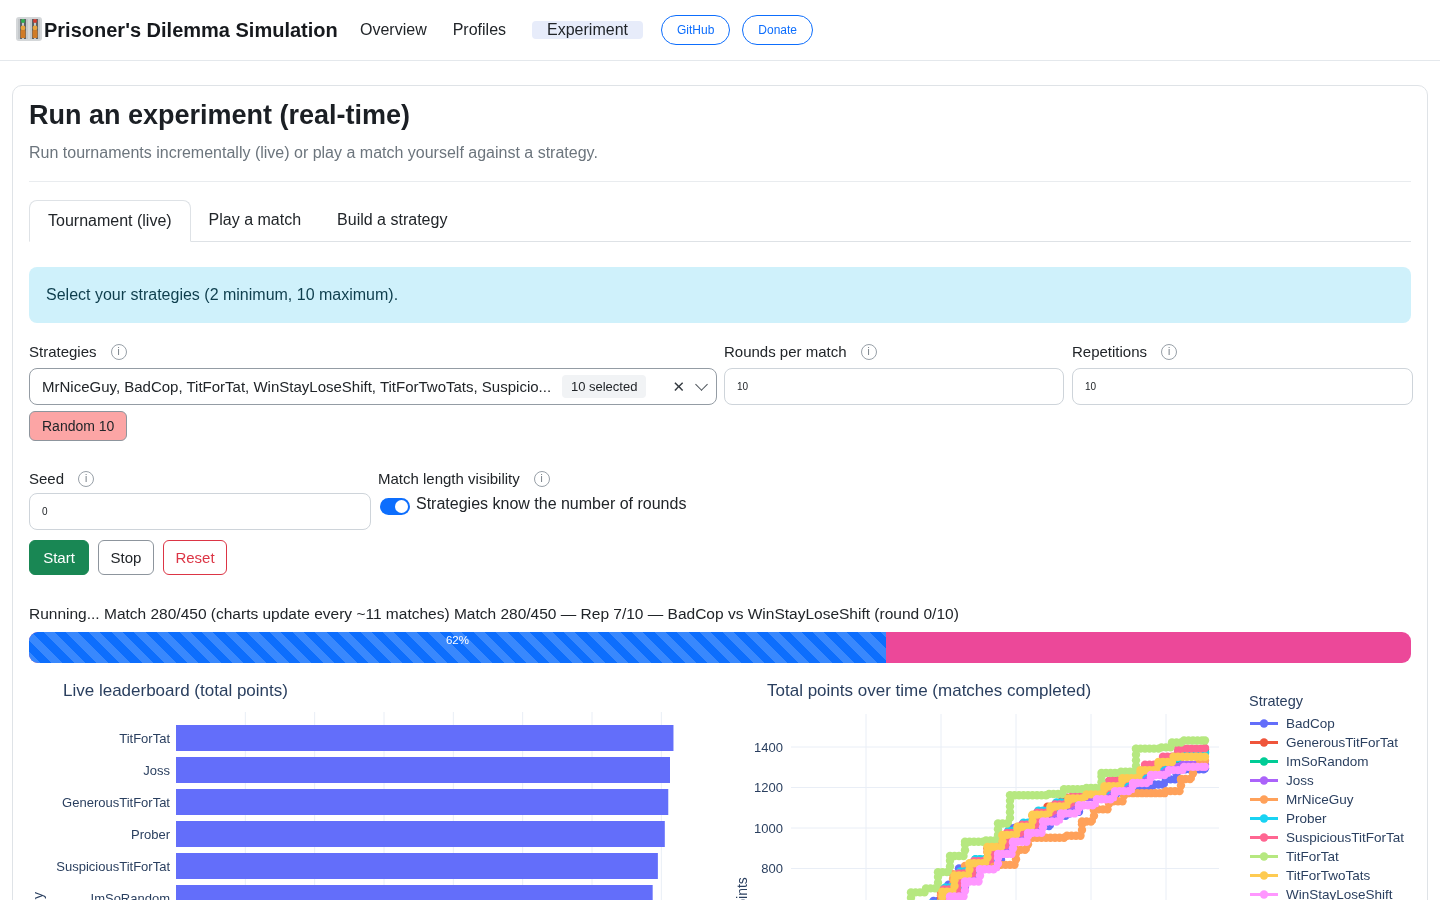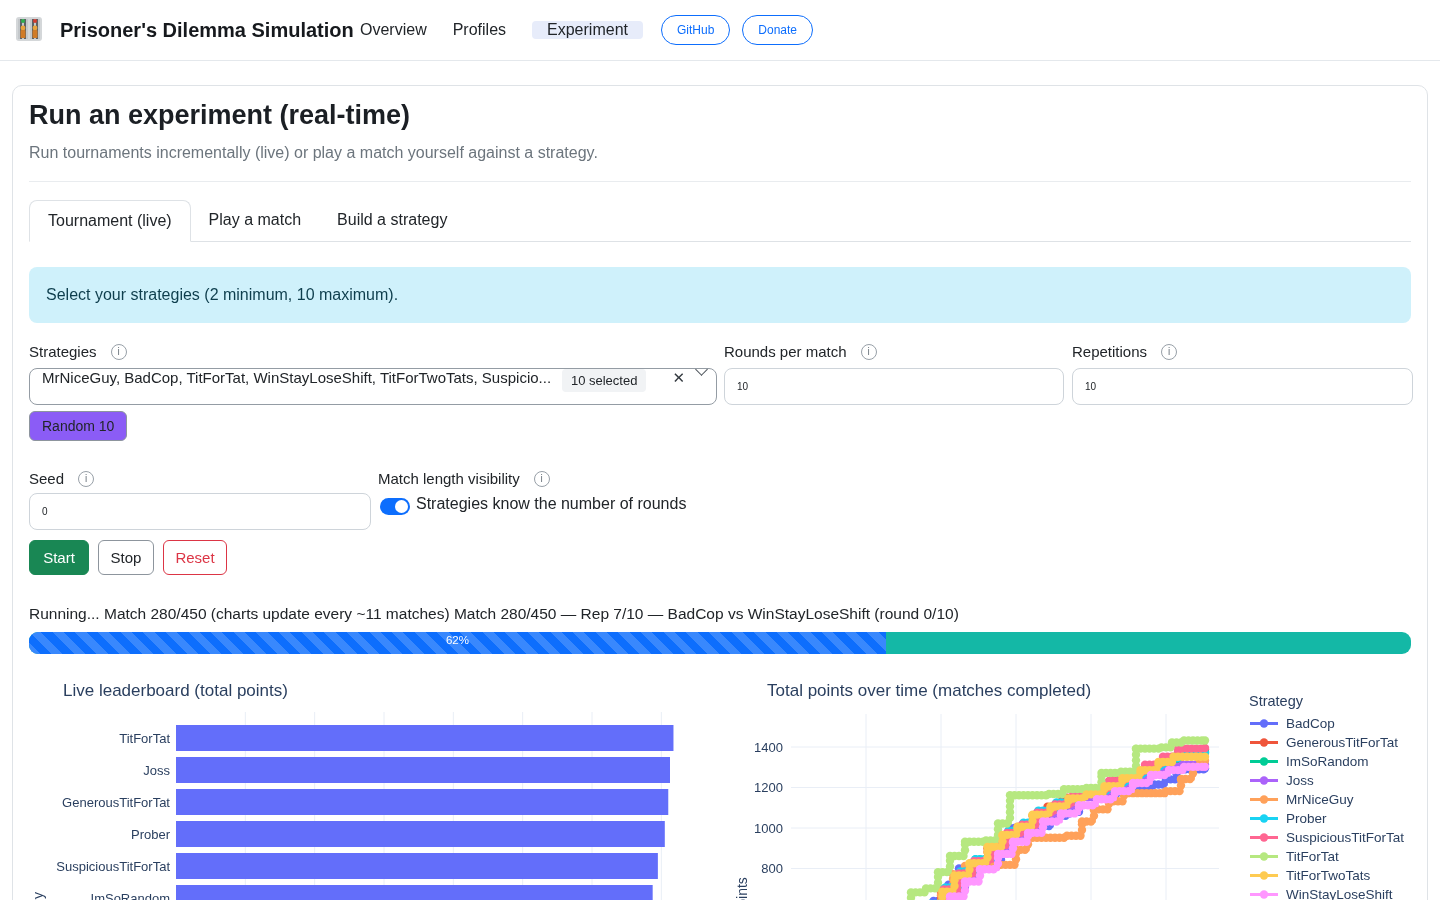--- a/index.html
+++ b/index.html
@@ -1,20 +1,20 @@
 <!DOCTYPE html>
 <html><head>
 <meta charset="utf-8">
 <style>
   html,body{margin:0;padding:0;background:#fff;}
   .page{position:relative;width:1440px;height:900px;overflow:hidden;background:#fff;
         font-family:"Liberation Sans",sans-serif;color:#212529;}
   
   .header{position:absolute;left:0;top:0;width:1440px;height:60px;background:#fff;border-bottom:1px solid #e4e8ec;}
-  .brand{position:absolute;left:60px;top:0;line-height:60px;font-size:20px;font-weight:700;color:#16191d;}
+  .brand{position:absolute;left:44px;top:0;line-height:60px;font-size:20px;font-weight:700;color:#16191d;}
   .logo{position:absolute;left:16px;top:16px;}
   .topnav{position:absolute;left:360px;top:0;height:60px;display:flex;align-items:center;}
   .navlink{font-size:16px;color:#212529;margin-right:26px;cursor:pointer;}
   .navpill{font-size:16px;color:#212529;background:#e7ecfa;padding:0 15px;border-radius:4px;margin-right:18px;cursor:pointer;}
   .hbtn{font-size:12px;color:#0d6efd;border:1px solid #0d6efd;border-radius:16px;background:#fff;
         padding:7px 15px;margin-right:12px;cursor:pointer;}
   
   .card{position:absolute;left:12px;top:85px;width:1414px;height:1100px;background:#fff;
         border:1px solid #dfe3e7;border-radius:10px;}
   .h1{position:absolute;left:16px;top:14px;font-size:27px;font-weight:700;color:#1b1f24;}
@@ -22,38 +22,38 @@
   .divider{position:absolute;left:16px;right:16px;top:95px;border-top:1px solid #e9ecef;}
   .tabbar{position:absolute;left:16px;right:16px;top:114px;height:41px;border-bottom:1px solid #dee2e6;display:flex;}
   .tab{padding:0 18px;line-height:40px;font-size:16px;color:#212529;cursor:pointer;}
   .tab.active{background:#fff;border:1px solid #dee2e6;border-bottom:1px solid #fff;border-radius:8px 8px 0 0;margin-bottom:-1px;}
   .alert{position:absolute;left:16px;right:16px;top:181px;height:56px;background:#cff1fb;border-radius:8px;
          font-size:16px;color:#0e3e4d;line-height:56px;padding-left:17px;box-sizing:border-box;}
   .lbl{position:absolute;font-size:15px;color:#212529;display:flex;align-items:center;gap:14px;}
   .iico{display:inline-block;width:14px;height:14px;border:1px solid #98a0a8;border-radius:50%;color:#6c757d;
         font-size:10px;line-height:13px;text-align:center;font-style:normal;cursor:pointer;}
   .mselect{position:absolute;left:16px;top:282px;width:688px;height:37px;border:1px solid #949ca4;border-radius:8px;
-           box-sizing:border-box;display:flex;align-items:flex-start;padding:0 10px 0 12px;cursor:pointer;background:#fff;}
+           box-sizing:border-box;display:flex;align-items:center;padding:0 10px 0 12px;cursor:pointer;background:#fff;}
   .msel-text{flex:1;font-size:15px;white-space:nowrap;overflow:hidden;}
   .badge{background:#f1f3f5;border-radius:4px;padding:4px 9px;font-size:13px;color:#212529;margin:0 26px 0 8px;white-space:nowrap;}
   .clearx{font-size:15px;color:#343a40;margin-right:12px;cursor:pointer;}
   .chev{width:8px;height:8px;border-right:1.6px solid #495057;border-bottom:1.6px solid #495057;
         transform:rotate(45deg);margin-top:-4px;cursor:pointer;}
   .tinput{position:absolute;top:282px;height:37px;border:1px solid #ced4da;border-radius:8px;box-sizing:border-box;
           font-size:10px;color:#212529;padding:0 12px;font-family:"Liberation Sans",sans-serif;background:#fff;}
   .btn{position:absolute;height:35px;border-radius:6px;font-size:15px;font-family:"Liberation Sans",sans-serif;cursor:pointer;box-sizing:border-box;}
-  .btn-random{left:16px;top:325px;height:30px;background:#8b5cf6;border:1px solid #8d959d;color:#212529;font-size:14px;padding:0 12px;}
+  .btn-random{left:16px;top:325px;height:30px;background:#fca5a5;border:1px solid #8d959d;color:#212529;font-size:14px;padding:0 12px;}
   .btn-start{left:16px;top:454px;width:60px;background:#198754;border:1px solid #198754;color:#fff;}
   .btn-stop{left:85px;top:454px;width:56px;background:#fff;border:1px solid #8d959d;color:#212529;}
   .btn-reset{left:150px;top:454px;width:64px;background:#fff;border:1px solid #dc3545;color:#dc3545;}
   .switch{position:absolute;left:367px;top:412px;width:30px;height:17px;background:#0d6efd;border-radius:9px;cursor:pointer;}
   .knob{position:absolute;right:2px;top:2px;width:13px;height:13px;background:#fff;border-radius:50%;}
   .switch-text{position:absolute;left:403px;top:409px;font-size:16px;color:#212529;}
   .status{position:absolute;left:16px;top:519px;font-size:15.5px;color:#212529;}
-  .progress{position:absolute;left:16px;right:16px;top:546px;height:22px;background:#14b8a6;border-radius:9px;overflow:hidden;}
+  .progress{position:absolute;left:16px;right:16px;top:546px;height:31px;background:#ec4899;border-radius:9px;overflow:hidden;}
   .pfill{height:100%;background:#0d6efd;border-radius:0;position:relative;
          background-image:repeating-linear-gradient(45deg,rgba(255,255,255,.18) 0 8px,rgba(255,255,255,0) 8px 16px);}
   .plabel{position:absolute;left:0;right:0;top:0;text-align:center;font-size:11.5px;color:#fff;line-height:17px;}
   
   .chart{position:absolute;top:587px;}
   .chart-title{position:absolute;left:34px;top:8px;font-size:17px;color:#2a3f5f;}
   .legend{position:absolute;left:516px;top:20px;}
   .legend-title{font-size:14.5px;color:#2a3f5f;margin-bottom:5px;}
   .legend-row{display:flex;align-items:center;gap:7px;height:19px;font-size:13.5px;color:#2a3f5f;cursor:pointer;}
   svg text{font-family:"Liberation Sans",sans-serif;}

